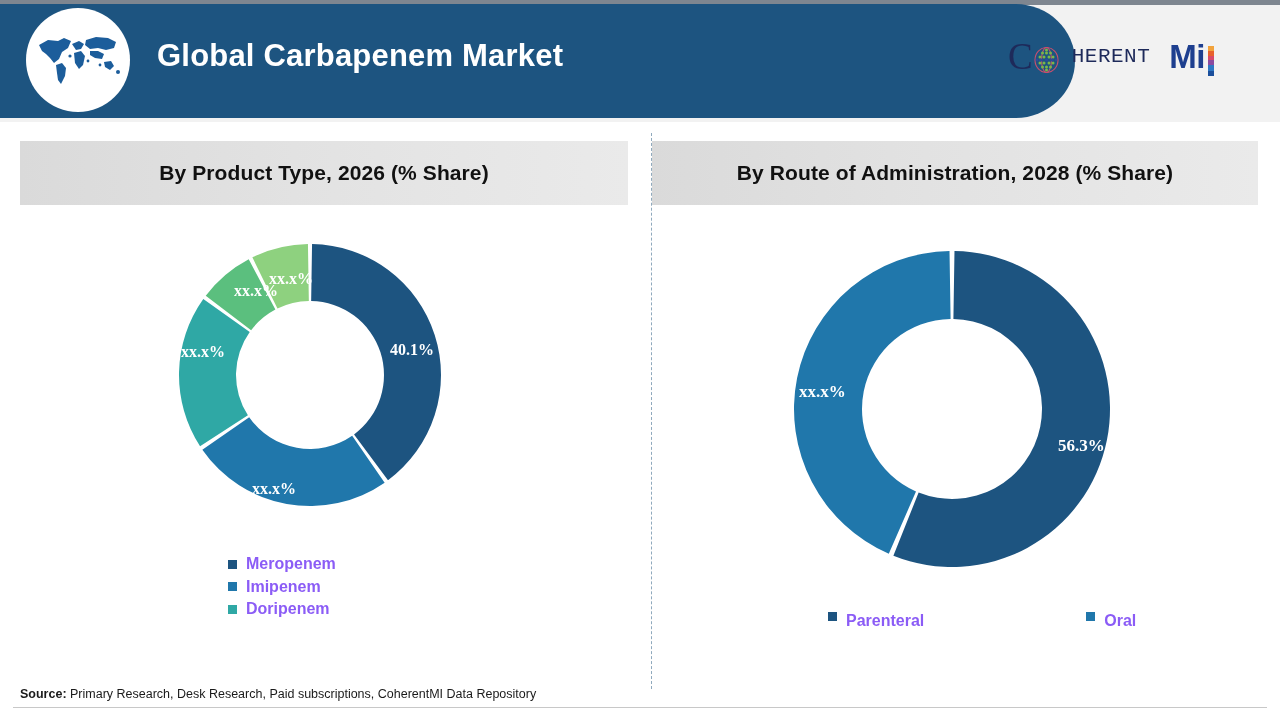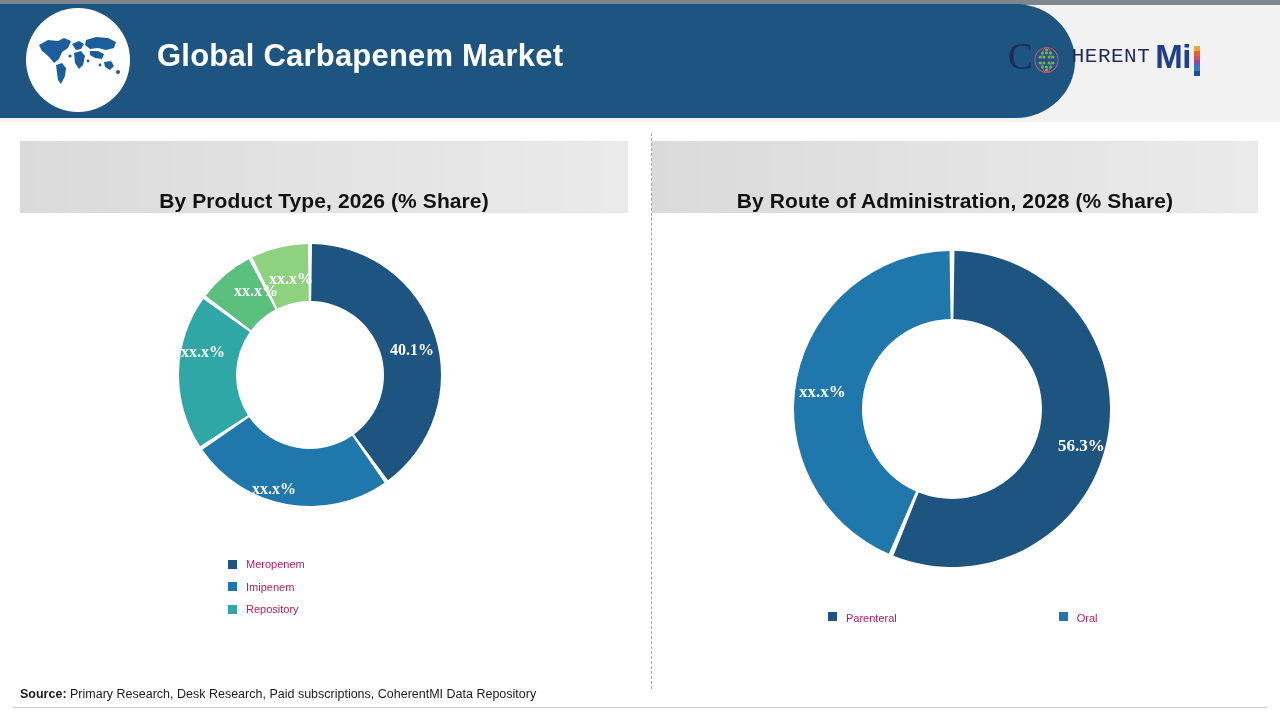--- a/index.html
+++ b/index.html
@@ -57,37 +57,37 @@
     font-family:Liberation Mono, monospace;
     font-size:21px;color:#1e2a5a;letter-spacing:.5px;
     line-height:1;margin-left:12px;
   }
   .logo-globe{
     width:25px;height:26px;margin:0 1px;
     position:relative;top:3px;
   }
   .logo-mi{
     font-size:33px;font-weight:bold;color:#1e3f8f;
-    line-height:1;margin-left:5px;letter-spacing:-0.5px;
+    line-height:1;margin-left:19px;letter-spacing:-0.5px;
   }
   .logo-ibar{
     display:inline-block;width:6px;height:30px;margin-left:3px;
     position:relative;top:4px;
     background:linear-gradient(#f2a33c 0%,#f2a33c 16%,
                 #e8622c 16%,#e8622c 32%,
                 #d94a6a 32%,#d94a6a 48%,
                 #8c4ba0 48%,#8c4ba0 64%,
                 #2e78c4 64%,#2e78c4 84%,
                 #1b4f9c 84%,#1b4f9c 100%);
   }
   
   .panel-title{
-    position:absolute;height:72px;
+    position:absolute;height:64px;
     background:linear-gradient(to right,#dadada 0%,#e2e2e2 45%,#eaeaea 100%);
-    display:flex;align-items:flex-end;justify-content:center;
+    display:flex;align-items:center;justify-content:center;
   }
   .panel-title span{
     color:#111111;font-size:21px;font-weight:bold;letter-spacing:.1px;
   }
   #title-left{left:20px;top:141px;width:608px;}
   #title-right{left:652px;top:141px;width:606px;}
 
   .divider{
     position:absolute;left:651px;top:133px;width:0;height:556px;
     border-left:1px dashed #8fa9bd;
@@ -115,21 +115,21 @@
   }
   .legend-right{
     position:absolute;left:828px;top:612px;
     display:flex;align-items:center;
   }
   .legend-right .leg-row{display:flex;margin-right:162px;}
   .leg-swatch{
     width:9px;height:9px;margin-right:9px;flex:0 0 auto;
   }
   .leg-text{
-    color:#be185d;font-size:11px;
+    color:#8b5cf6;font-size:16px;font-weight:bold;
   }
   
   .source-line{
     position:absolute;left:20px;top:687px;
     font-size:12.5px;color:#1a1a1a;white-space:nowrap;
   }
   .source-line b{font-weight:bold;}
   .bottom-rule{
     position:absolute;left:13px;top:707px;width:1254px;height:1px;
     background:#c8c8c8;
@@ -244,21 +244,21 @@
       <div class="leg-row">
         <span class="leg-swatch" style="background: rgb(29, 84, 128);"></span>
         <span class="leg-text">Meropenem</span>
       </div>
       <div class="leg-row">
         <span class="leg-swatch" style="background: rgb(32, 119, 171);"></span>
         <span class="leg-text">Imipenem</span>
       </div>
       <div class="leg-row">
         <span class="leg-swatch" style="background: rgb(47, 168, 165);"></span>
-        <span class="leg-text">Repository</span>
+        <span class="leg-text">Doripenem</span>
       </div>
     </div>
   <div class="legend-right" id="legend-right">
       <div class="leg-row">
         <span class="leg-swatch" style="background: rgb(29, 84, 128);"></span>
         <span class="leg-text">Parenteral</span>
       </div>
       <div class="leg-row">
         <span class="leg-swatch" style="background: rgb(32, 119, 171);"></span>
         <span class="leg-text">Oral</span>

